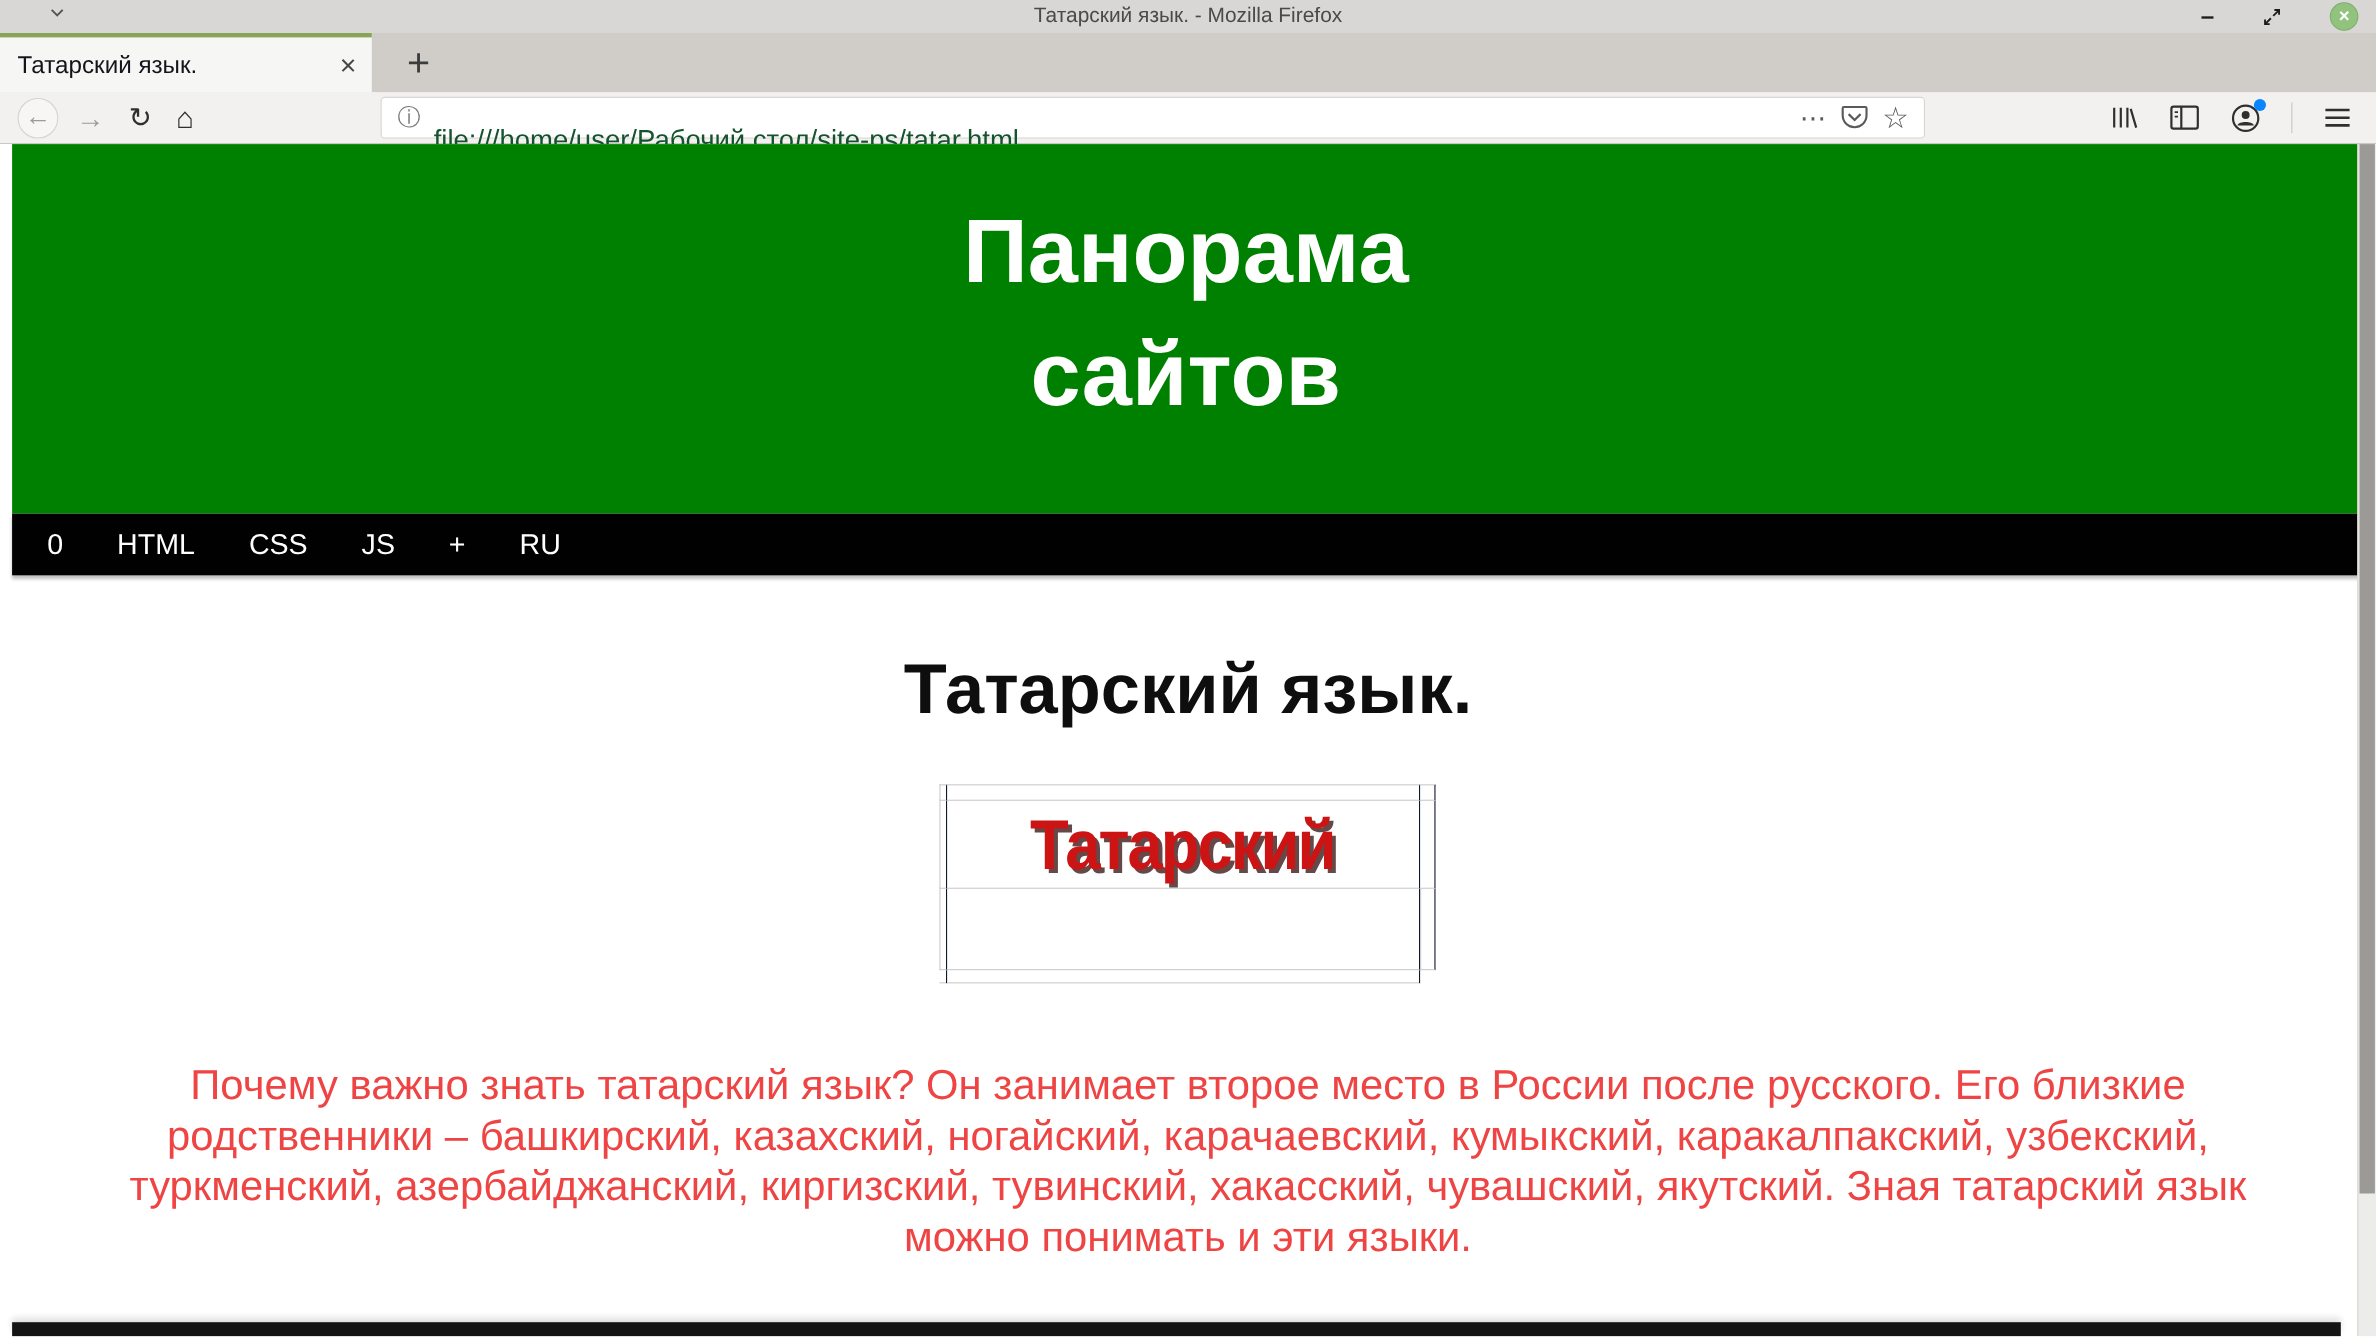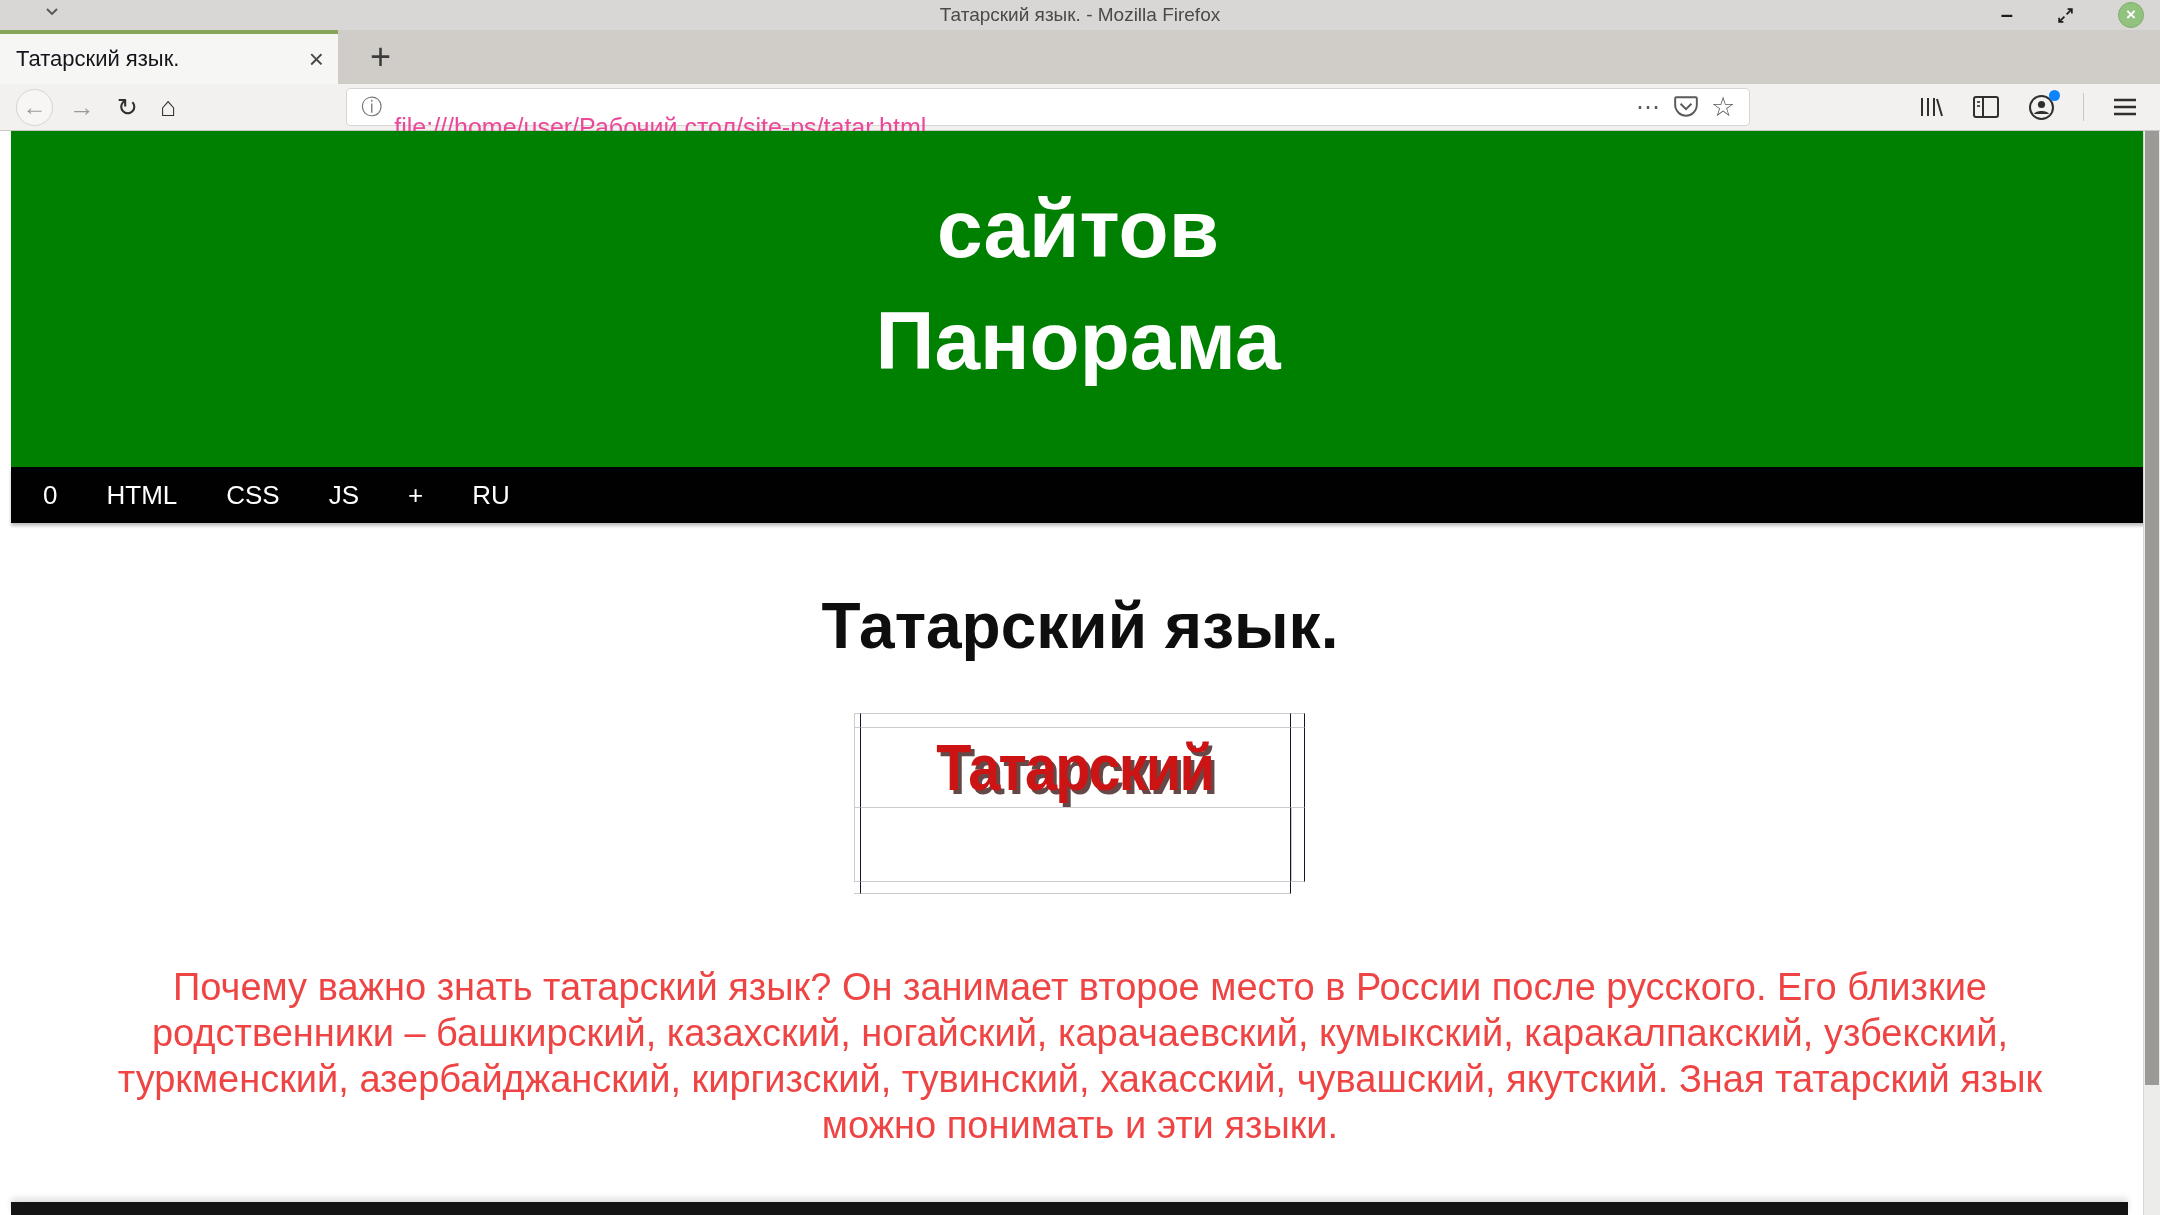--- a/index.html
+++ b/index.html
@@ -35,21 +35,21 @@
   .tb-btn { display:flex; align-items:center; justify-content:center; }
   .back-btn { width:37px; height:37px; border:1px solid #d6d4d0; border-radius:50%;
     background:#f7f6f4; color:#9b9b9b; font-size:24px; }
   .fwd-btn { color:#9b9b9b; font-size:26px; margin-left:16px; }
   .reload-btn { color:#2f2f2f; font-size:25px; margin-left:22px; }
   .home-btn { color:#2f2f2f; font-size:27px; margin-left:22px; }
   .urlbar { margin-left:170px; width:1404px; height:38px; background:#fff;
     border:1px solid #d8d6d2; border-radius:4px; display:flex; align-items:center;
     padding:0 14px; gap:12px; }
   .info-icon { color:#7a7a7a; font-size:21px; }
-  .url-text { flex:1; font-size:25px; color:#ec4899; white-space:nowrap; overflow:hidden;margin-top:40px; }
+  .url-text { flex:1; font-size:25px; color:#14532d; white-space:nowrap; overflow:hidden;margin-top:40px; }
   .dots-icon { color:#5a5a5a; font-size:24px; letter-spacing:1px; }
   .star-icon { color:#5a5a5a; font-size:27px; }
   .toolbar-right { margin-left:auto; display:flex; align-items:center; gap:28px; padding-right:6px; }
   .acct-wrap { position:relative; display:flex; }
   .acct-dot { position:absolute; right:-5px; top:-4px; width:11px; height:11px;
     border-radius:50%; background:#0a84ff; }
   .vsep { width:1px; height:28px; background:#c9c7c3; }
   
   .content { position:relative; height:1084px; background:#fff; overflow:hidden; }
   .banner { margin:0 15px 0 11px; height:336px; background:#008000; color:#fff;
@@ -156,22 +156,22 @@
       <svg width="26" height="22" viewBox="0 0 26 22">
           <path d="M2 4 h22 M2 11 h22 M2 18 h22" stroke="#2f2f2f" stroke-width="2.4"></path>
         </svg>
     </span>
   </div>
 </div>
 
 <div class="content">
 
   <div class="banner">
+    <div class="banner-line">Панорама</div>
     <div class="banner-line">сайтов</div>
-    <div class="banner-line">Панорама</div>
   </div>
 
   <div class="site-nav">
     <span class="site-nav-item">0</span>
     <span class="site-nav-item">HTML</span>
     <span class="site-nav-item">CSS</span>
     <span class="site-nav-item">JS</span>
     <span class="site-nav-item">+</span>
     <span class="site-nav-item">RU</span>
   </div>

